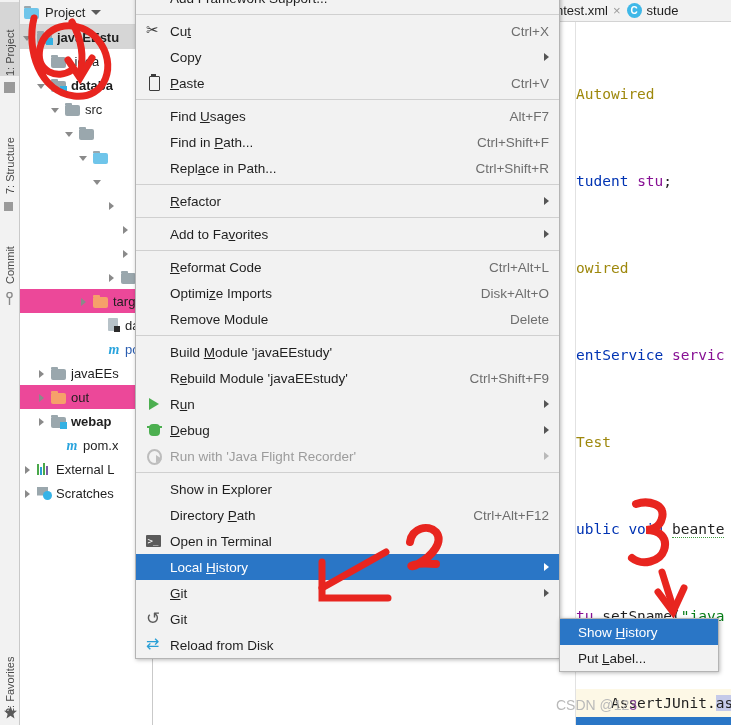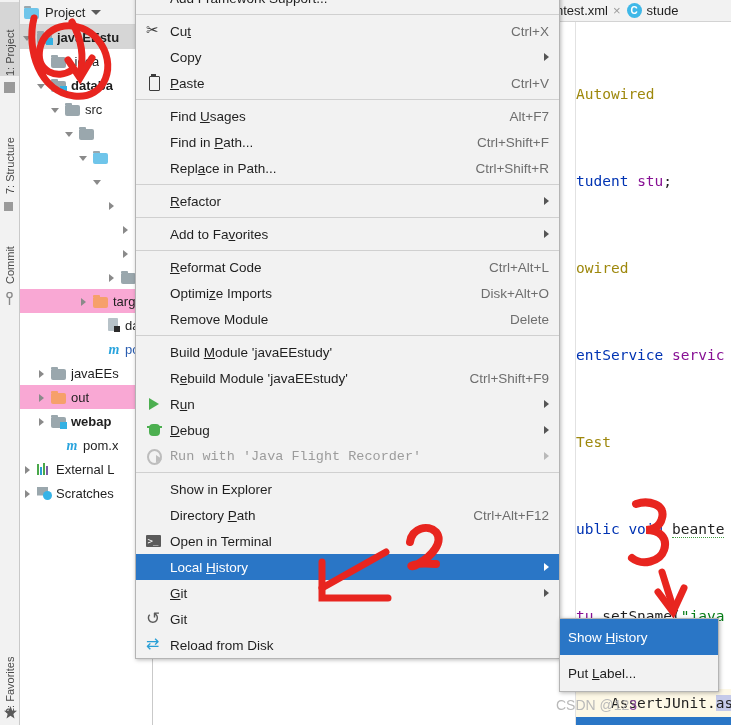--- a/index.html
+++ b/index.html
@@ -97,21 +97,21 @@
     content:"";position:absolute;left:1px;top:4px;
     border-left:5px solid transparent;border-right:5px solid transparent;
     border-top:5px solid #5a5a5a;
   }
   .tree { padding-top: 0px; }
   .trow {
     height: 24px; display: flex; align-items: center; gap: 4px;
     white-space: nowrap; font-size: 13px; padding-right: 2px;
   }
   .trow.sel { background: #d6d6d6; }
-  .trow.hl { background: #f9a8d4; }
+  .trow.hl { background: #ec4899; }
   .trow .tlabel { overflow: hidden; }
   .trow.bold .tlabel { font-weight: bold; }
   .m-ico {
     width: 14px; height: 13px; flex:none;
     color: #2aa4dd; font-weight: bold; font-style: italic;
     font-size: 14px; line-height: 13px; text-align:center;
     font-family: "Liberation Serif", serif;
   }
   .bars-ico { width:15px;height:12px;flex:none;display:flex;align-items:flex-end;gap:1px; }
   .bars-ico b { width:2px; display:block; }
@@ -187,21 +187,21 @@
   }
   .mi {
     position: relative;
     height: 26px;
     display: flex; align-items: center;
     padding-left: 34px; padding-right: 10px;
     white-space: nowrap;
     color: #1f1f1f;
   }
   .mi.sel { background: #2a76c6; color: #ffffff; }
-  .mi.dis { color: #9c9c9c; font-family: Liberation Mono, monospace; }
+  .mi.dis { color: #9c9c9c; }
   .mi .acc { margin-left: auto; color: #6e6e6e; padding-left: 24px; }
   .mi .arrow {
     margin-left: auto; width: 0; height: 0;
     border-left: 5px solid #555; border-top: 4px solid transparent;
     border-bottom: 4px solid transparent;
   }
   .mi.sel .arrow { border-left-color: #fff; }
   .mi.dis .arrow { border-left-color:#b9b9b9; }
   .mi .mico { position: absolute; left: 10px; top: 5px; width: 16px; height: 16px; }
   .sep { height: 1px; background: #d0d0d0; margin: 3px 0; }
@@ -210,21 +210,21 @@
   
   .submenu {
     position: absolute; left: 559px; top: 618px;
     width: 160px;
     background: #f2f2f2;
     border: 1px solid #b4b4b4;
     box-shadow: 1px 1px 4px rgba(0,0,0,.28);
     font-size: 13.5px;
     z-index: 50;
   }
-  .submenu .mi { padding-left: 8px; height: 36px; }
+  .submenu .mi { padding-left: 18px; height: 26px; }
 
   
   .ico-scissors, .ico-clipboard, .ico-play, .ico-bug, .ico-cov,
   .ico-jfr, .ico-term, .ico-reload, .ico-compare {
     position: relative; width:16px; height:16px;
   }
   .ico-scissors::before {
     content:"\2702"; font-size:15px; color:#3c3c3c; position:absolute; left:0; top:-2px;
   }
   .ico-clipboard::before {

